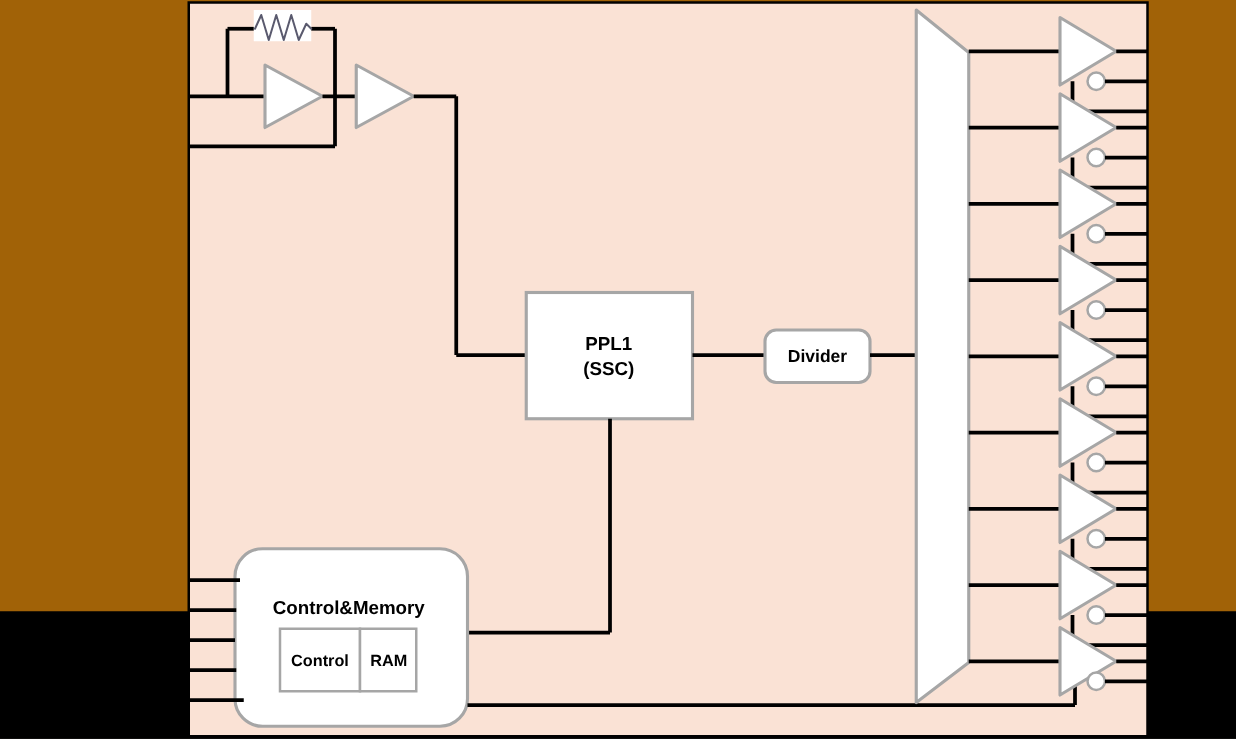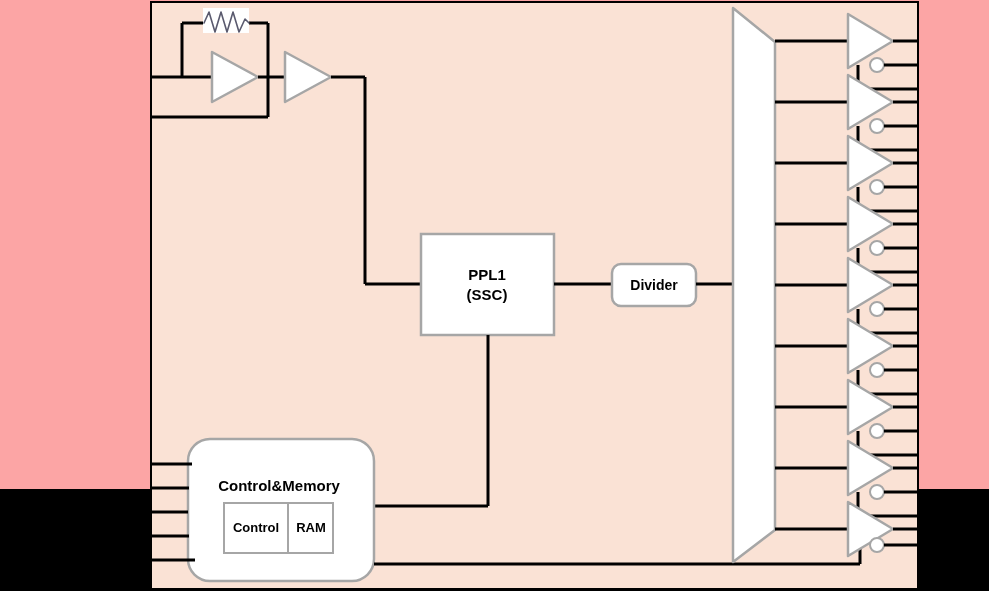--- a/index.html
+++ b/index.html
@@ -9,21 +9,21 @@
     width: 989px;
     height: 591px;
     overflow: hidden;
     font-family: "Liberation Sans", sans-serif;
   }
 
   #stage {
     position: relative;
     width: 989px;
     height: 489px;
-    background: #fca5a5;
+    background: #a16207;
   }
 
   #diagram-svg {
     position: absolute;
     left: 0;
     top: 0;
     width: 989px;
     height: 591px;
     display: block;
   }

